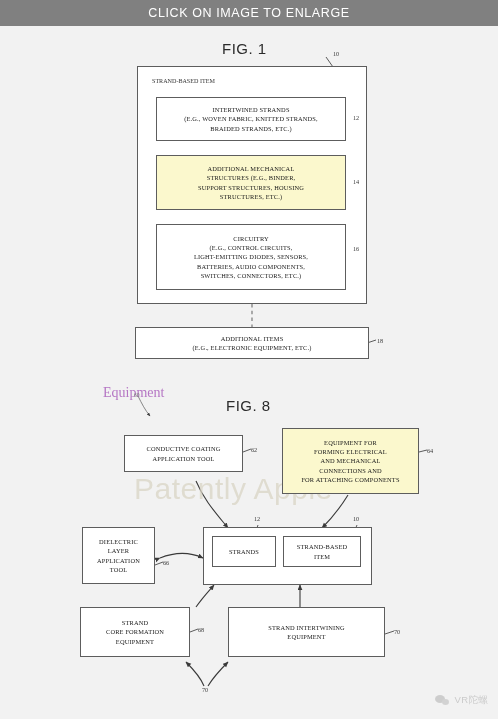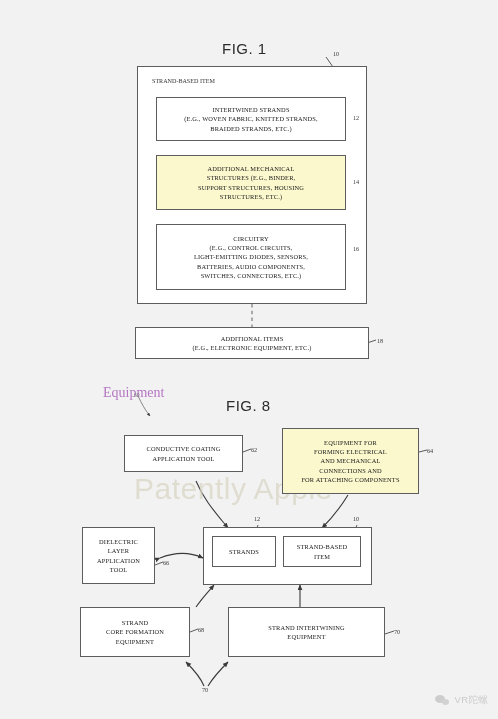--- a/index.html
+++ b/index.html
@@ -114,20 +114,21 @@
   #footer-logo .lbl {
     font-family: "Liberation Sans", sans-serif;
     font-size: 9.5px; color: #6e6e6e; letter-spacing: .3px;
   }
 </style>
 </head>
 <body>
 
 <div id="page">
 
+  <div id="enlarge-bar">CLICK ON IMAGE TO ENLARGE</div>
 
   <svg class="svg-layer" viewBox="0 0 498 719" xmlns="http://www.w3.org/2000/svg">
     <defs>
       <marker id="ah" markerWidth="6" markerHeight="6" refX="4.6" refY="2.2" orient="auto" markerUnits="strokeWidth">
         <path d="M0,0 L5,2.2 L0,4.4 z" fill="#3a3a3a"></path>
       </marker>
       <marker id="ah-sm" markerWidth="5" markerHeight="5" refX="4" refY="1.9" orient="auto" markerUnits="strokeWidth">
         <path d="M0,0 L4.4,1.9 L0,3.8 z" fill="#3a3a3a"></path>
       </marker>
     </defs>

